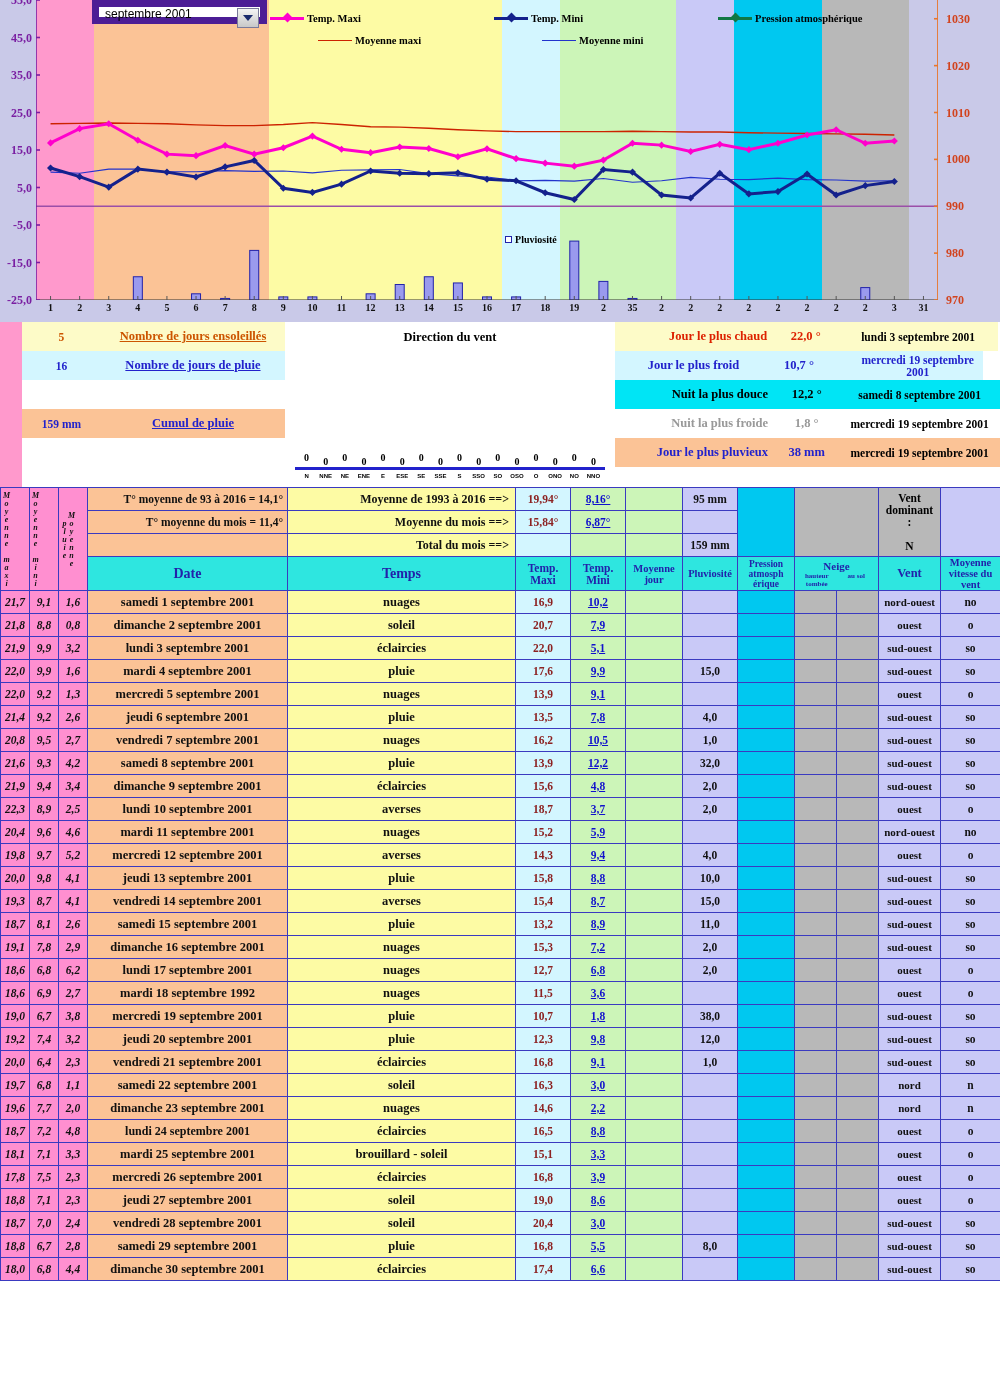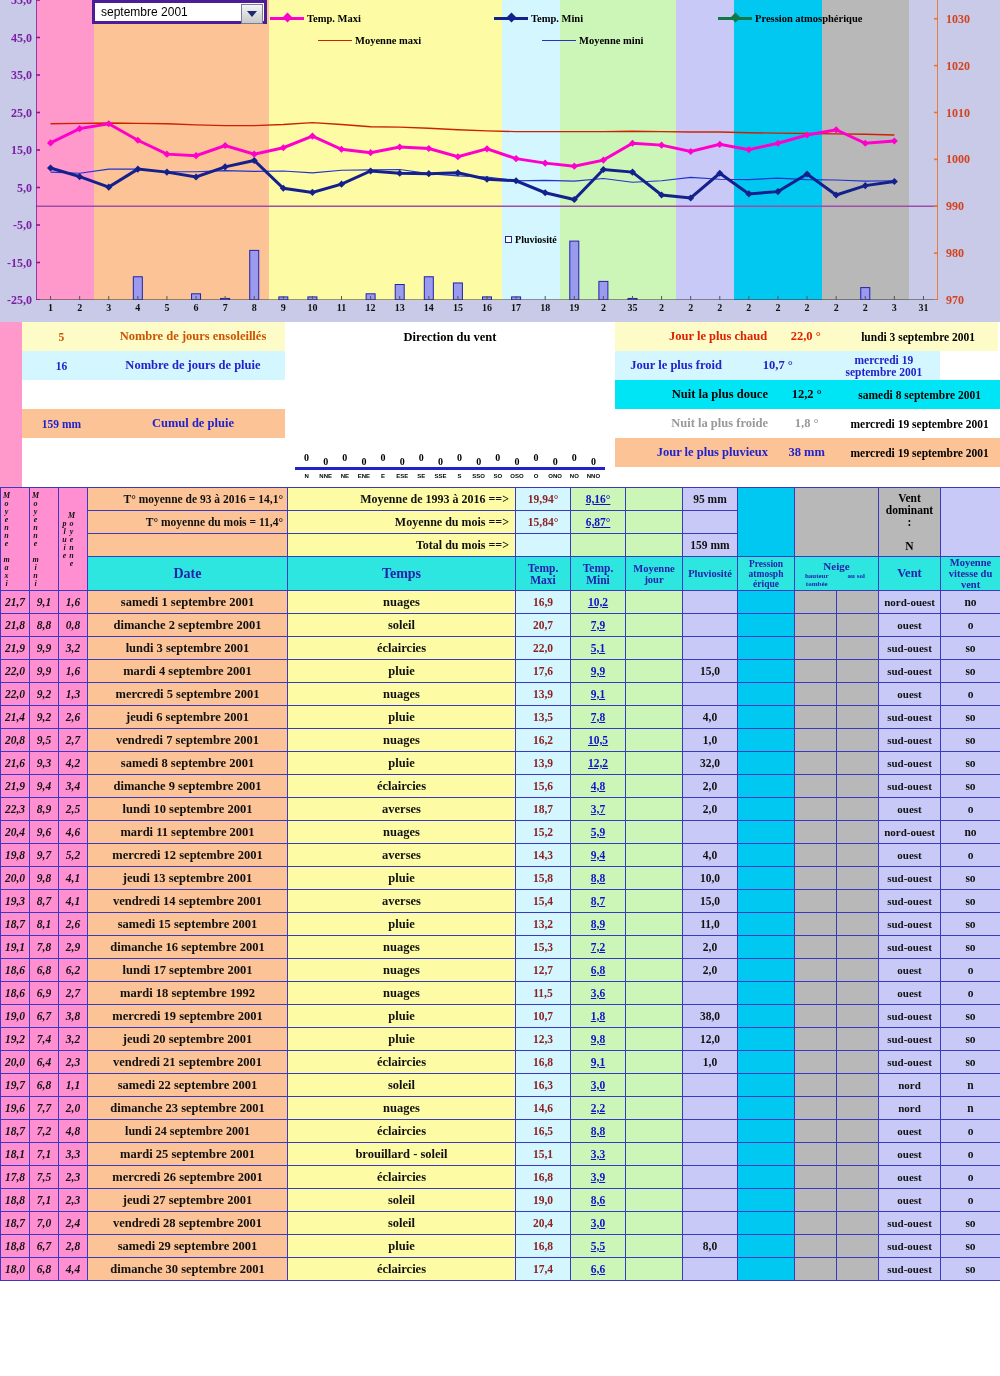--- a/index.html
+++ b/index.html
@@ -20,21 +20,21 @@
   .ytick { position:absolute; right:100%; margin-right:4px; transform:translateY(-50%);
     font-size:12px; font-weight:bold; color:#7a1fa2; white-space:nowrap; font-family:"Liberation Serif", serif;}
   .ytick-r { position:absolute; left:100%; margin-left:8px; transform:translateY(-50%);
     font-size:12px; font-weight:bold; color:#d2431e; white-space:nowrap; font-family:"Liberation Serif", serif;}
   .xtick { position:absolute; top:100%; margin-top:2px; transform:translateX(-50%);
     font-size:10px; font-weight:bold; color:#111; font-family:"Liberation Serif", serif;}
 
   
   #month-select {
     position:absolute; left:92px; top:0px; width:175px; height:24px;
-    background:#fff; border:3px solid #4c1d95; display:flex; align-items:center;
+    background:#fff; border:7px solid #4c1d95; display:flex; align-items:flex-start;
     font-size:12px; color:#000; padding-left:6px; z-index:40;
   }
   #month-select .arrowbox {
     position:absolute; right:1px; top:1px; width:22px; height:20px;
     background:linear-gradient(#f4f4f4,#c8c8c8); border:1px solid #7a7a9a;
     display:flex; align-items:center; justify-content:center;
   }
   #month-select .arrowbox i {
     width:0;height:0;border-left:5px solid transparent;border-right:5px solid transparent;
     border-top:6px solid #1a2a6c; display:block;
@@ -48,21 +48,21 @@
   .lg .sw { display:inline-block; width:34px; height:10px; position:relative; margin-right:3px; flex:0 0 34px;}
   .lg .sw .ln { position:absolute; left:0; right:0; top:4px; height:3px; }
   .lg .sw .mk { position:absolute; left:14px; top:1px; width:7px; height:7px; transform:rotate(45deg); }
   .lg .sw.thin .ln { height:1.4px; top:4.5px; }
   .lg2 { padding-left:48px; }
 
   
   #summary { position:relative; width:1000px; height:165px; background:#fff; }
   .srow { display:flex; align-items:center; height:29px; }
   .cellA { width:84px; text-align:center; font-size:11.5px; font-weight:bold; font-family:"Liberation Serif", serif;}
-  .cellB { width:196px; text-align:center; font-size:12.5px; font-weight:bold; font-family:"Liberation Serif", serif;}
+  .cellB { width:196px; text-align:center; font-size:12.5px; font-weight:bold; font-family:"Liberation Serif", serif;text-decoration:underline;}
   .cellC { width:165px; text-align:right; padding-right:6px; font-size:12.5px; font-weight:bold; font-family:"Liberation Serif", serif;}
   .cellD { width:68px; text-align:center; font-size:12.5px; font-weight:bold; font-family:"Liberation Serif", serif;}
   .cellE { width:167px; text-align:center; font-size:11.5px; font-weight:bold; font-family:"Liberation Serif", serif;}
 
   
   #wind-chart { position:absolute; left:285px; top:0; width:330px; height:165px; background:#fff; z-index:5;}
   #wind-title { text-align:center; font-size:12.5px; font-weight:bold; padding-top:8px; font-family:"Liberation Serif", serif;}
   #wind-bars { position:absolute; left:12px; right:12px; bottom:20px; height:24px;
      display:flex; align-items:flex-end; justify-content:space-between;}
   .wb { flex:1; text-align:center; font-size:10px; font-weight:bold; font-family:"Liberation Serif", serif;}
@@ -400,21 +400,21 @@
         <div class="wl">NO</div>
         <div class="wl">NNO</div>
       </div>
   </div>
   <div id="sum-right" style="position:absolute;left:615px;top:0;">
       <div class="srow" style="background: rgb(253, 251, 200); width: 383px; justify-content: center;">
         <div class="cellC" style="color: rgb(221, 34, 0);">Jour le plus chaud</div>
         <div class="cellD" style="color: rgb(221, 34, 0);">22,0 °</div>
         <div class="cellE" style="color: rgb(0, 0, 0);">lundi 3 septembre 2001</div>
       </div>
-      <div class="srow" style="background: rgb(211, 246, 255); width: 325px; gap: 27px;">
+      <div class="srow" style="background: rgb(211, 246, 255); width: 368px; gap: 27px;">
         <div class="cellC" style="color: rgb(34, 34, 204);">Jour le plus froid</div>
         <div class="cellD" style="color: rgb(34, 34, 204);">10,7 °</div>
         <div class="cellE" style="color: rgb(34, 34, 204);">mercredi 19 septembre 2001</div>
       </div>
       <div class="srow" style="background: rgb(0, 229, 245); width: 385px;">
         <div class="cellC" style="color: rgb(0, 0, 0);">Nuit la plus douce</div>
         <div class="cellD" style="color: rgb(0, 0, 0);">12,2 °</div>
         <div class="cellE" style="color: rgb(0, 0, 0);">samedi 8 septembre 2001</div>
       </div>
       <div class="srow" style="background: rgb(255, 255, 255); width: 385px;">

